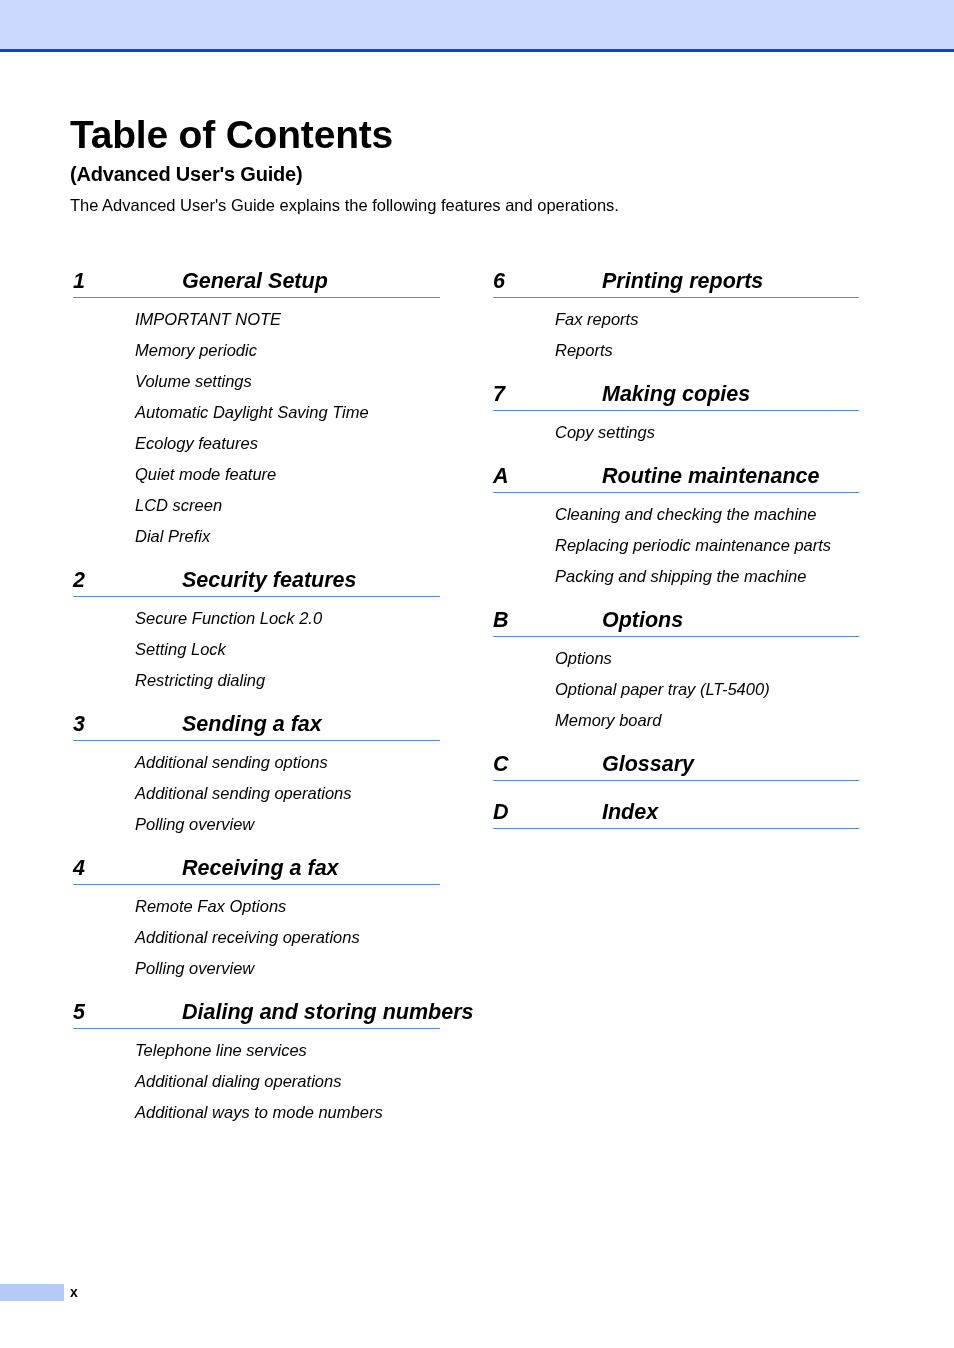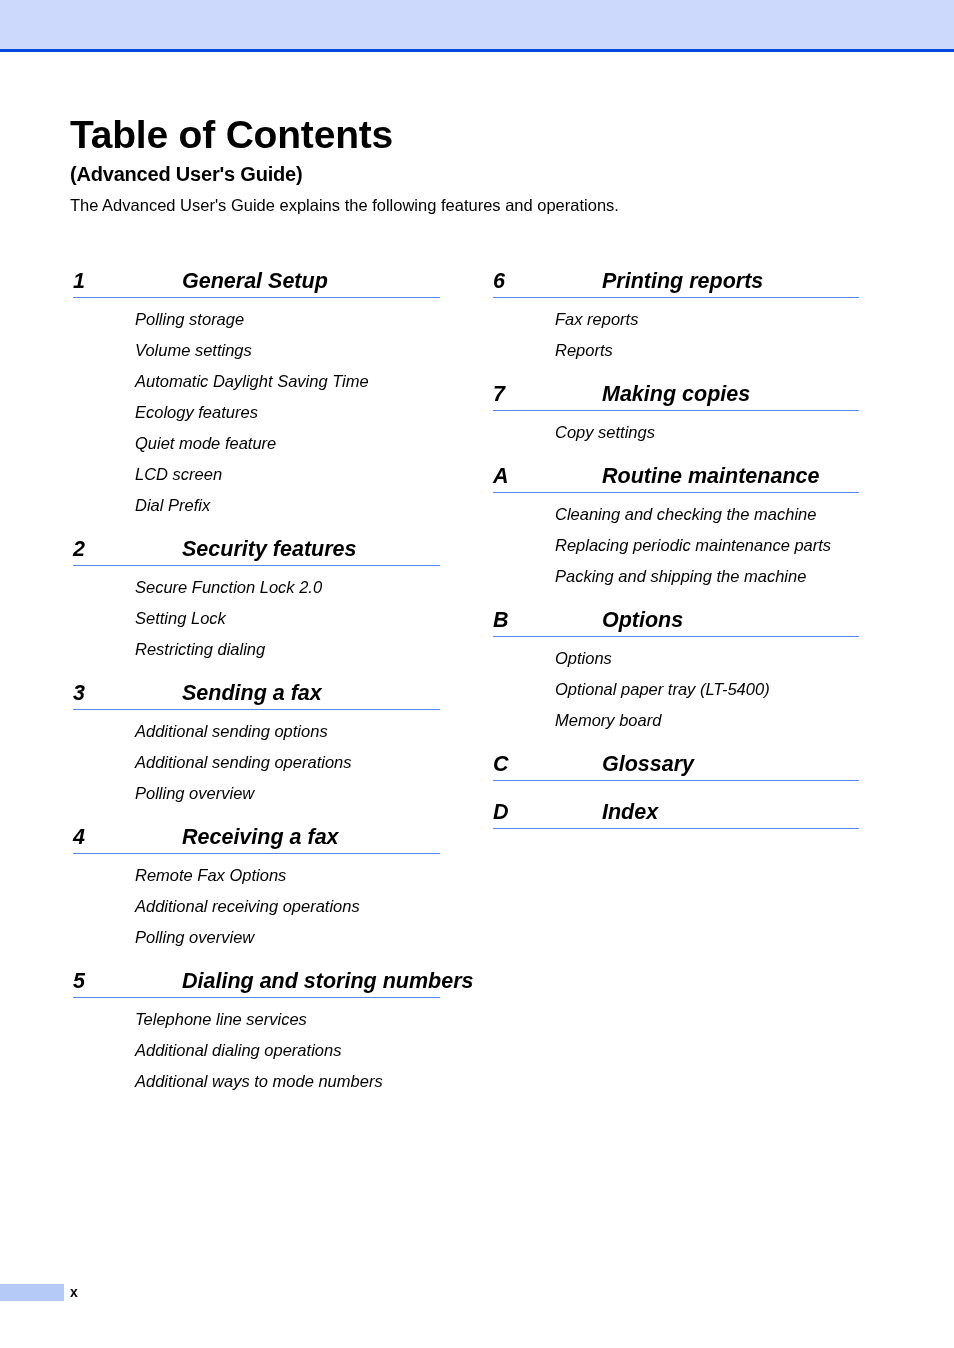--- a/index.html
+++ b/index.html
@@ -152,21 +152,22 @@
 </div>
 
 <div id="toc">
   <div class="toc-col" id="toc-col-left">
       <div class="toc-section">
         <div class="section-head" style="border-bottom-color: rgb(85, 136, 238);">
           <span class="section-num">1</span>
           <span class="section-title">General Setup</span>
         </div>
         <ul class="entry-list">
-          <li>Polling storage</li>
+          <li>IMPORTANT NOTE</li>
+          <li>Memory periodic</li>
           <li>Volume settings</li>
           <li>Automatic Daylight Saving Time</li>
           <li>Ecology features</li>
           <li>Quiet mode feature</li>
           <li>LCD screen</li>
           <li>Dial Prefix</li>
         </ul>
       </div>
       <div class="toc-section">
         <div class="section-head" style="border-bottom-color: rgb(85, 136, 238);">

